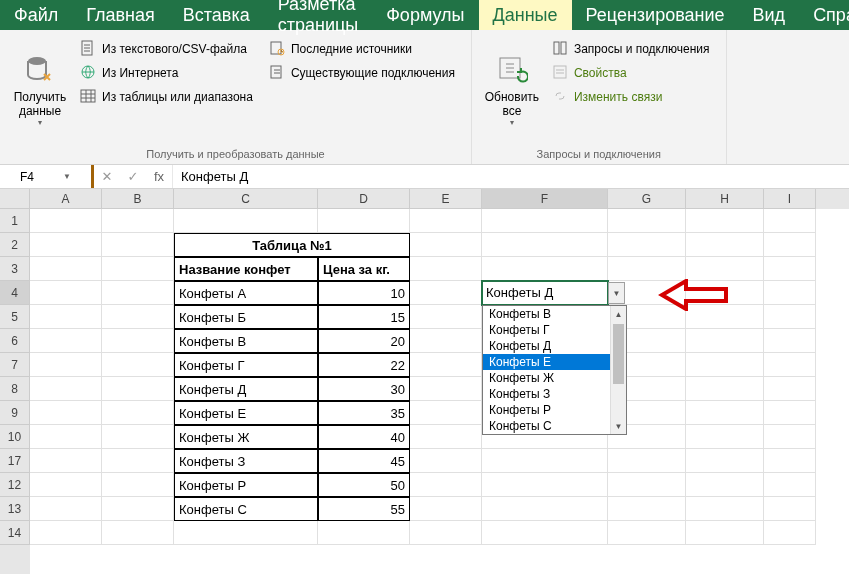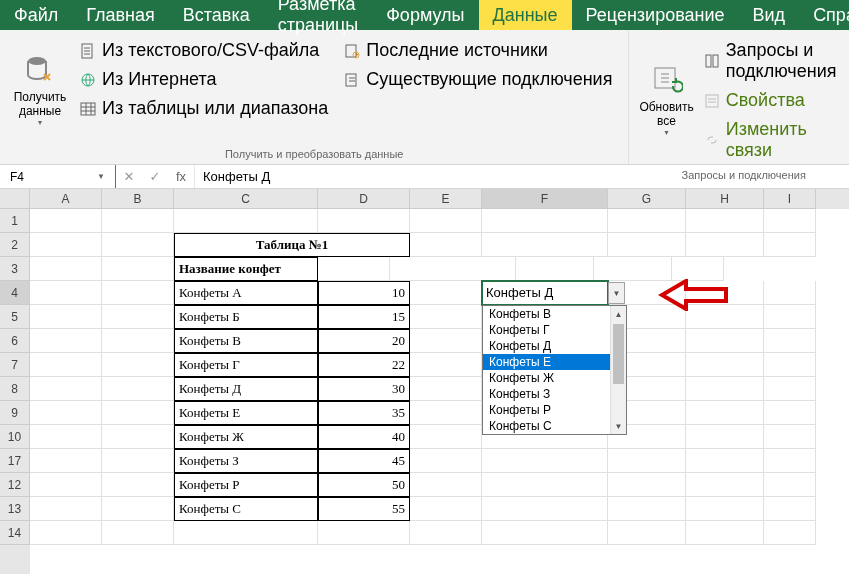--- a/index.html
+++ b/index.html
@@ -1,39 +1,39 @@
 <!DOCTYPE html>
 <html><head>
 <meta charset="utf-8">
 <style>
 * { box-sizing: border-box; margin: 0; padding: 0; font-family: "Segoe UI", Arial, sans-serif; }
 body { background: #fff; width: 849px; height: 574px; overflow: hidden; font-size: 13px; }
 
 
 .tabs { background: #217346; display: flex; height: 30px; align-items: stretch; color: #fff; }
 .tab { padding: 0 14px; display: flex; align-items: center; font-size: 18px; cursor: pointer; }
-.tab.active { background: #fde047; color: #217346; }
+.tab.active { background: #fef9c3; color: #217346; }
 
 
 .ribbon { background: #f3f3f3; height: 135px; border-bottom: 1px solid #d4d4d4; display: flex; }
 .group { border-right: 1px solid #e0e0e0; padding: 4px 8px 2px 8px; display: flex; flex-direction: column; }
 .group-body { flex: 1; display: flex; }
 .group-label { text-align: center; font-size: 11px; color: #666; padding: 2px 0; }
 .big-btn { display: flex; flex-direction: column; align-items: center; justify-content: center; width: 64px; cursor: pointer; padding: 4px 2px; }
 .big-btn .icon { width: 32px; height: 32px; margin-bottom: 4px; }
 .big-btn .lbl { font-size: 12px; text-align: center; line-height: 14px; }
 .big-btn .caret { font-size: 8px; color: #666; }
 .small-btns { display: flex; flex-direction: column; justify-content: flex-start; gap: 4px; padding: 4px; }
-.small-btn { display: flex; align-items: center; gap: 6px; font-size: 18px; cursor: pointer; padding: 2px 4px; }
+.small-btn { display: flex; align-items: flex-end; gap: 6px; font-size: 12px; cursor: pointer; padding: 2px 4px; }
 .small-btn .icon { width: 16px; height: 16px; flex-shrink: 0; }
 .small-btn.disabled { color: #4d7c0f; }
 
 
 .fbar { height: 24px; border-bottom: 1px solid #d4d4d4; display: flex; align-items: stretch; background: #fff; }
-.namebox { width: 116px; border-right: 1px solid #a16207; display: flex; align-items: center; padding: 0 10px; font-size: 12px; justify-content: space-between; }
+.namebox { width: 94px; border-right: 3px solid #a16207; display: flex; align-items: center; padding: 0 20px; font-size: 12px; justify-content: space-between; }
 .namebox .dd { font-size: 8px; color: #666; }
 .fx-btns { display: flex; align-items: center; border-right: 1px solid #e8e8e8; }
 .fx-btn { width: 26px; display: flex; align-items: center; justify-content: center; color: #999; font-size: 13px; cursor: pointer; }
 .fx-btn.fx { color: #666; }
 .fcontent { flex: 1; display: flex; align-items: center; padding: 0 8px; font-size: 13px; }
 
 
 .grid { display: flex; height: calc(574px - 30px - 135px - 24px); }
 .rowhdrs { width: 30px; background: #e6e6e6; }
 .corner { height: 20px; border-bottom: 1px solid #ccc; border-right: 1px solid #ccc; background: #e6e6e6; }
@@ -43,21 +43,21 @@
 .colhdrs { display: flex; height: 20px; background: #e6e6e6; }
 .colhdr { border-right: 1px solid #ccc; border-bottom: 1px solid #ccc; display: flex; align-items: center; justify-content: center; font-size: 12px; color: #444; }
 .colhdr.sel { background: #d2d2d2; }
 .cells { position: relative; }
 .row { display: flex; height: 24px; }
 .cell { border-right: 1px solid #e0e0e0; border-bottom: 1px solid #e0e0e0; padding: 0 4px; display: flex; align-items: center; font-size: 13px; overflow: hidden; white-space: nowrap; }
 .cA { width: 72px; } .cB { width: 72px; } .cC { width: 144px; } .cD { width: 92px; }
 .cE { width: 72px; } .cF { width: 126px; } .cG { width: 78px; } .cH { width: 78px; } .cI { width: 52px; }
 
 
-.tb { border: 1px solid #000 !important; font-family: Liberation Serif, serif; }
+.tb { border: 1px solid #000 !important; }
 .tbl { border-left: 1px solid #000 !important; }
 .tbt { border-top: 1px solid #000 !important; }
 .bold { font-weight: bold; }
 .center { justify-content: center; }
 .right { justify-content: flex-end; }
 
 
 .selcell { outline: 2px solid #217346; outline-offset: -1px; position: relative; }
 
 
@@ -251,20 +251,21 @@
           <div class="cell cF"></div>
           <div class="cell cG"></div>
           <div class="cell cH"></div>
           <div class="cell cI"></div>
         </div>
 
       <div class="row">
           <div class="cell cA"></div>
           <div class="cell cB"></div>
           <div class="cell cC tb tbl bold">Название конфет</div>
+          <div class="cell cD tb bold">Цена за кг.</div>
           <div class="cell cE"></div>
           <div class="cell cF"></div>
           <div class="cell cG"></div>
           <div class="cell cH"></div>
           <div class="cell cI"></div>
         </div>
 
       <div class="row">
           <div class="cell cA"></div>
           <div class="cell cB"></div>

